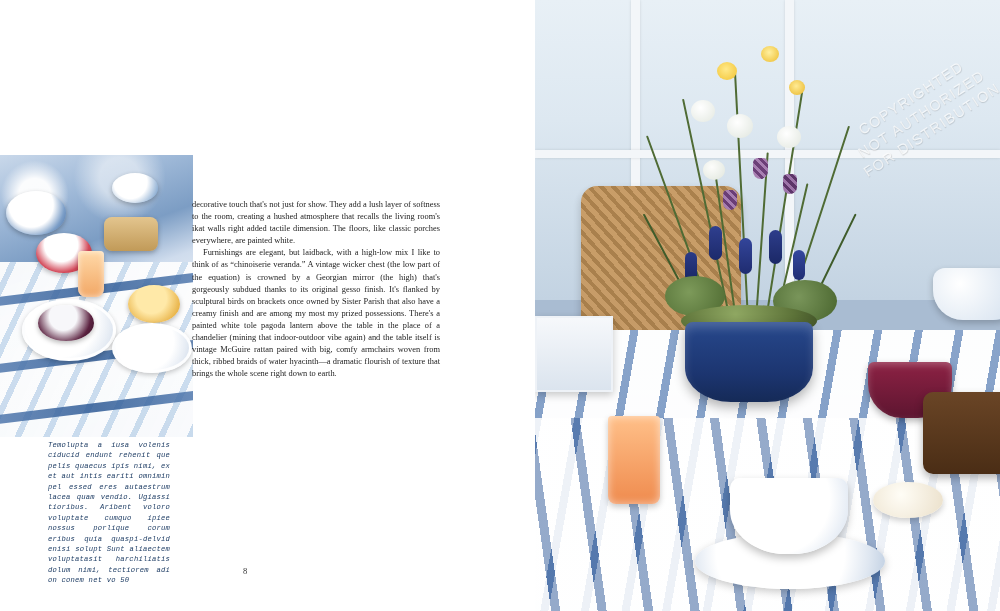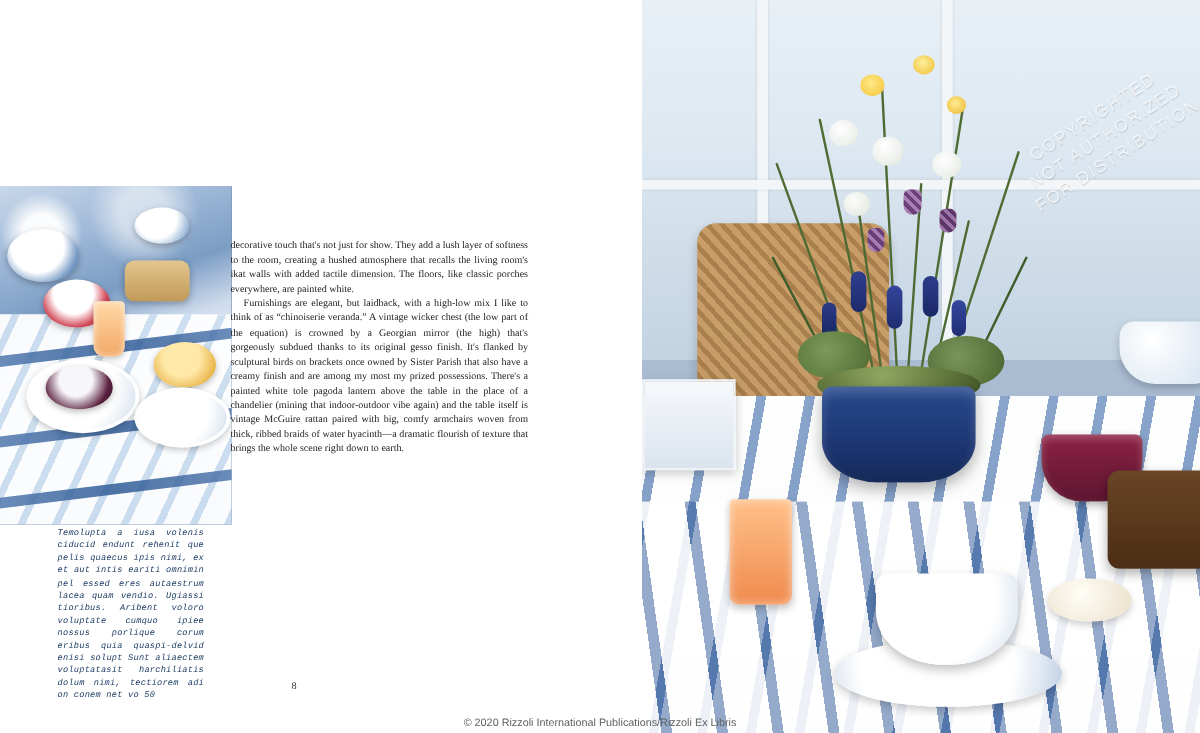--- a/index.html
+++ b/index.html
@@ -294,21 +294,21 @@
       <div class="bowl" style="left:112px; top:18px; width:46px; height:30px;
            background:radial-gradient(circle at 40% 30%, #ffffff 48%, #95b4d6 80%, #4a74a8 100%);"></div>
     </div>
 
     <div class="caption-block">
       <span class="lead">Temolupta a iusa volenis ciducid endunt rehenit que pelis quaecus ipis nimi, ex et aut intis eariti omnimin pel essed eres autaestrum lacea quam vendio. Ugiassi tioribus. Aribent voloro voluptate cumquo ipiee nossus porlique corum eribus quia quaspi-delvid enisi solupt Sunt aliaectem voluptatasit harchiliatis dolum nimi, tectiorem adi on conem net vo 50</span>
     </div>
 
 
     <div class="body-col">
-      <p>decorative touch that's not just for show. They add a lush layer of softness to the room, creating a hushed atmosphere that recalls the living room's ikat walls with added tactile dimension. The floors, like classic porches everywhere, are painted white.</p>
+      <p>decorative touch that's not just for show. They add a lush layer of softness to the room, creating a hushed atmosphere that recalls the living room's ikat walls right added tactile dimension. The floors, like classic porches everywhere, are painted white.</p>
       <p>Furnishings are elegant, but laidback, with a high-low mix I like to think of as “chinoiserie veranda.” A vintage wicker chest (the low part of the equation) is crowned by a Georgian mirror (the high) that's gorgeously subdued thanks to its original gesso finish. It's flanked by sculptural birds on brackets once owned by Sister Parish that also have a creamy finish and are among my most my prized possessions. There's a painted white tole pagoda lantern above the table in the place of a chandelier (mining that indoor-outdoor vibe again) and the table itself is vintage McGuire rattan paired with big, comfy armchairs woven from thick, ribbed braids of water hyacinth—a dramatic flourish of texture that brings the whole scene right down to earth.</p>
     </div>
 
     <div class="folio-left">8</div>
   </div>
 
   <div class="right-page">
     <div class="rp-window"></div>
     <div class="rp-frame" style="left:96px; top:0; width:9px; height:300px;"></div>
     <div class="rp-frame" style="left:250px; top:0; width:9px; height:300px;"></div>
@@ -366,15 +366,14 @@
     <div class="rp-cup"></div>
     <div class="rp-lamb"></div>
 
     <div class="watermark">
       <div>COPYRIGHTED</div>
       <div>NOT AUTHORIZED</div>
       <div>FOR DISTRIBUTION</div>
     </div>
   </div>
 
-  <div class="copyright">© 2020 Rizzoli International Publications/Rizzoli Ex Libris</div>
 
 </div>
 
 </body></html>

